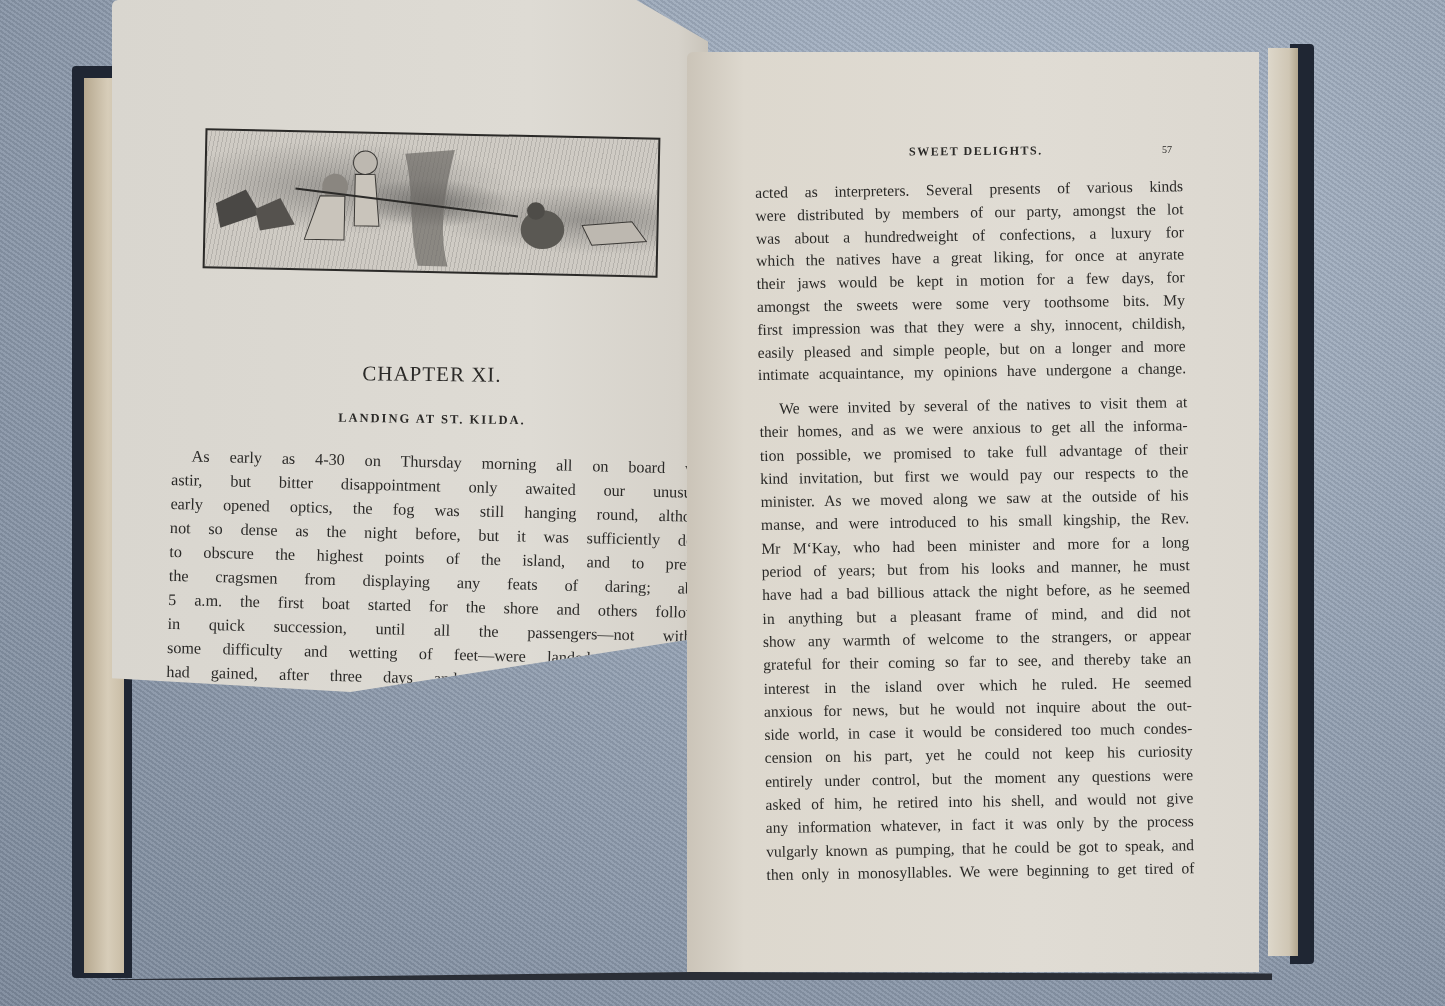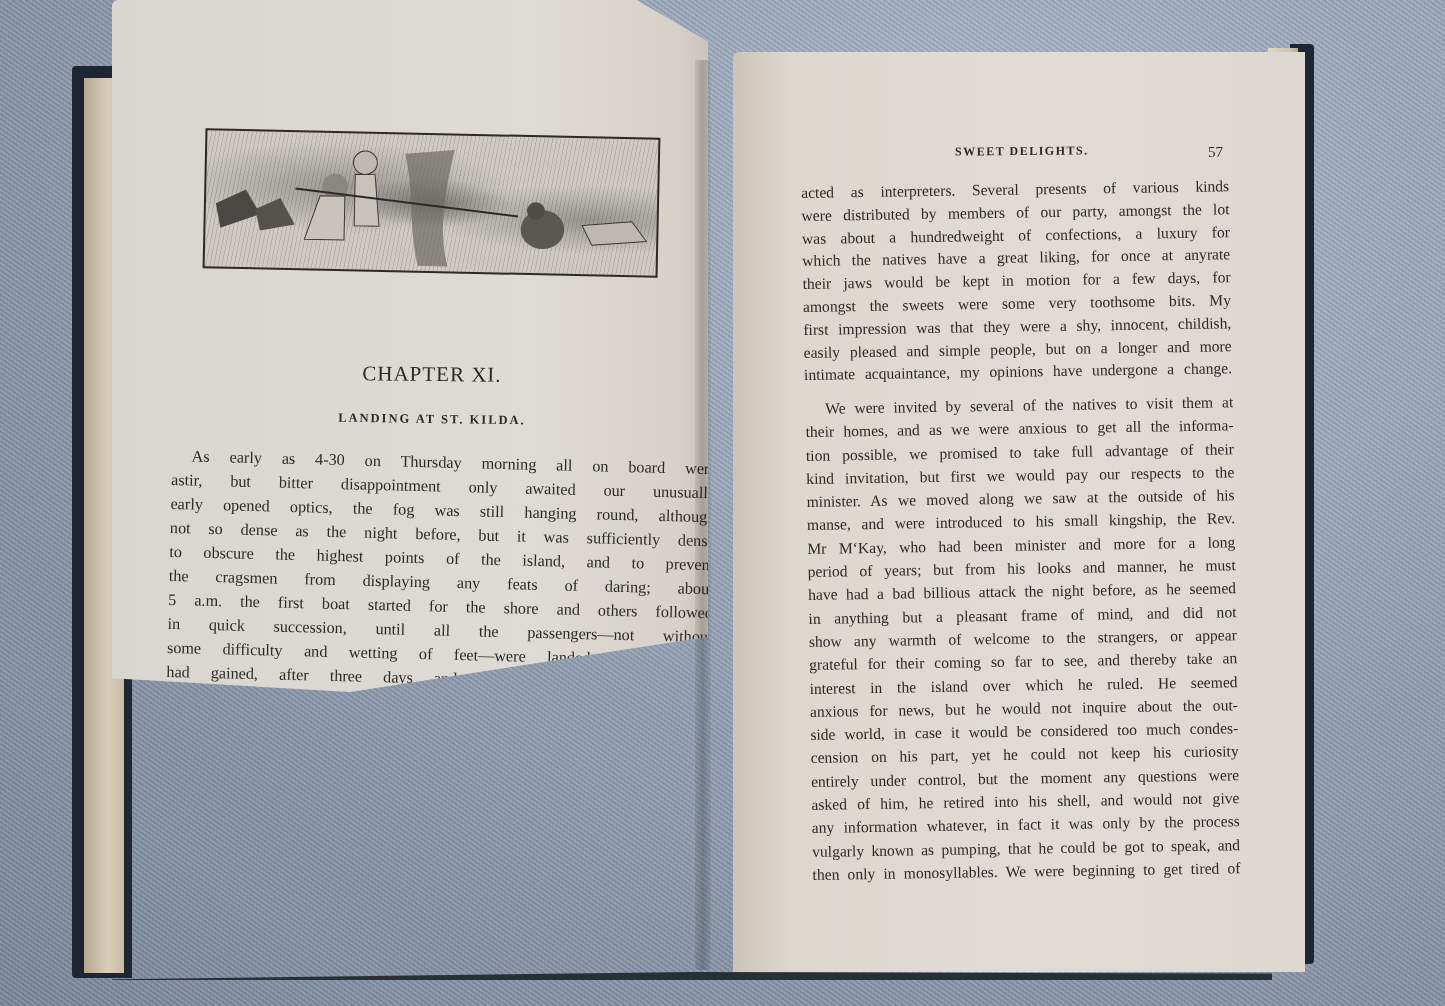--- a/index.html
+++ b/index.html
@@ -30,21 +30,21 @@
     .page {
       position:absolute; color:#2b2a28;
     }
     .page-left {
       left:112px; top:0; width:596px; height:692px;
       background:linear-gradient(90deg,#d9d6cf 0%,#dedbd4 70%,#d6d2ca 95%,#c9c4ba 100%);
       border-radius:6px 30px 0 0;
       clip-path: polygon(0 0, 88% 0, 100% 6%, 100% 92%, 40% 100%, 0 98%);
     }
     .page-right {
-      left:733px; top:52px; width:572px; height:920px;
+      left:687px; top:52px; width:572px; height:920px;
       background:linear-gradient(90deg,#cbc4b8 0%,#ddd8ce 10%,#e0dcd4 60%,#dcd8d0 100%);
       border-radius:6px 0 0 0;
     }
     .illustration {
       position:absolute; left:92px; top:133px; width:455px; height:140px;
       border:2px solid #2b2a28; box-sizing:border-box; transform:rotate(1.2deg);
       background:
         radial-gradient(ellipse at 30% 40%, rgba(60,60,60,0.35), transparent 40%),
         radial-gradient(ellipse at 50% 50%, rgba(40,40,40,0.45), transparent 25%),
         radial-gradient(ellipse at 85% 60%, rgba(50,50,50,0.35), transparent 30%),
@@ -63,21 +63,21 @@
     .text-block { position:absolute; font-size:16.2px; line-height:24px; }
     .line { white-space:nowrap; text-align:justify; text-align-last:justify; display:block; }
     .line.last { text-align-last:left; }
     .line.indent { text-indent:20px; }
     .left-text { left:60px; width:545px; top:444px; transform:rotate(1.4deg); transform-origin:left top; }
     .left-text2 { left:56px; width:540px; top:762px; transform:rotate(1.6deg); transform-origin:left top; }
     .running-head {
       position:absolute; left:222px; top:92px; font-size:12px; font-weight:bold; letter-spacing:1.5px;
       transform:rotate(-0.5deg);
     }
-    .page-number { position:absolute; left:475px; top:92px; font-size:15px; }
+    .page-number { position:absolute; left:475px; top:92px; font-size:10px; }
     .right-text { left:68px; width:428px; top:130px; transform:rotate(-0.9deg); transform-origin:left top; line-height:22.8px; font-size:15.6px; }
     .right-text2 { left:72px; width:428px; top:345px; transform:rotate(-0.9deg); transform-origin:left top; line-height:23.3px; font-size:15.6px; }
     .gutter-shadow {
       position:absolute; left:695px; top:60px; width:16px; height:910px;
       background:linear-gradient(90deg,rgba(0,0,0,0.08),rgba(0,0,0,0.2),rgba(0,0,0,0.05));
     }
     .bottom-edge {
       position:absolute; left:112px; top:972px; width:1160px; height:8px;
       background:#2a2e36; clip-path: polygon(0 90%, 50% 0, 100% 20%, 100% 100%, 0 100%);
     }

